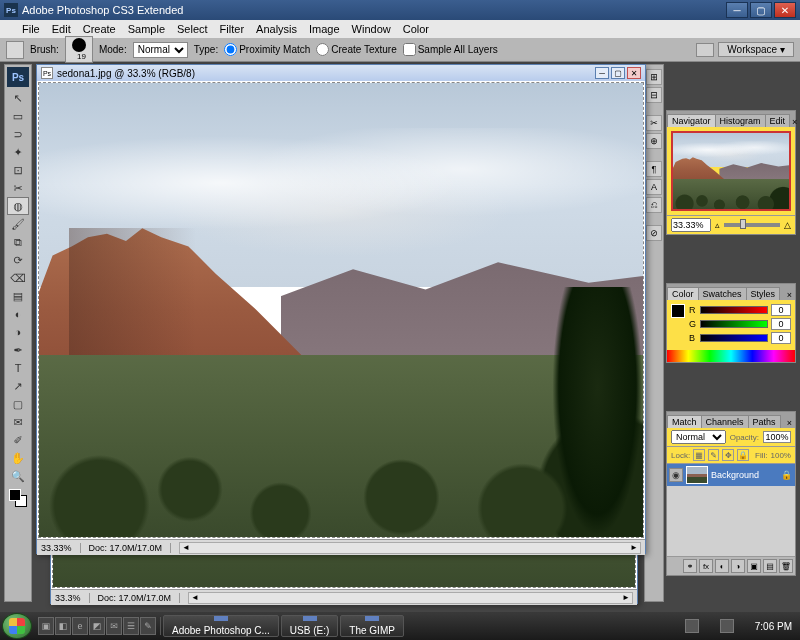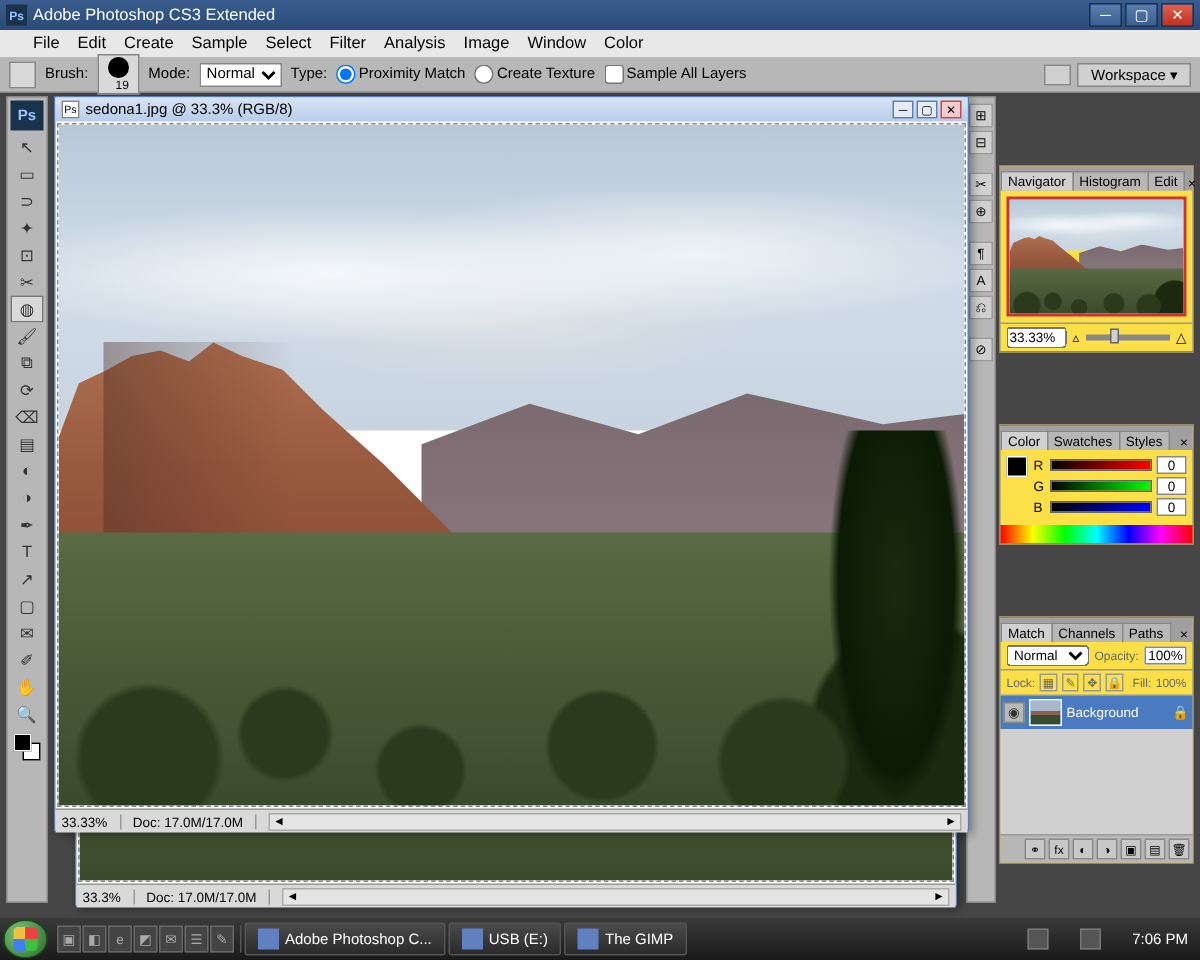--- a/index.html
+++ b/index.html
@@ -100,21 +100,21 @@
 .layer-item .lock { font-size:9px;}
 .layer-pad { height: 70px; background:#d0d0d0;}
 .layers-foot { display: flex; justify-content: flex-end; padding: 2px; gap: 2px; background:#b7b7b7; border-top:1px solid #999;}
 .layers-foot .fb { width: 14px; height: 14px; border: 1px solid #888; font-size: 8px; display: flex; align-items: center; justify-content: center; background:#c8c8c8;}
 
 .taskbar { position: absolute; bottom: 0; left: 0; right: 0; height: 28px; background: linear-gradient(#3a3a3a,#1a1a1a); display: flex; align-items: center; padding: 0 2px; gap: 2px; }
 .taskbar .start { width: 30px; height: 26px; border-radius: 50%; background: radial-gradient(circle at 35% 35%, #7ac47a,#2a6a2a); border:1px solid #1a4a1a; display:flex; align-items:center; justify-content:center;}
 .taskbar .start::before { content:''; width:16px; height:16px; background: conic-gradient(#f04040 0 90deg, #40c040 90deg 180deg, #4080f0 180deg 270deg, #f0c040 270deg 360deg); border-radius:3px;}
 .taskbar .ql { display: flex; gap: 1px; padding: 0 4px; border-right: 1px solid #555; }
 .taskbar .ql .q { width: 16px; height: 18px; background:#444; border:1px solid #666; font-size:9px; display:flex; align-items:center; justify-content:center; color:#aaa;}
-.taskbar .task { height: 22px; padding: 0 8px; background: linear-gradient(#4a4a4a,#2a2a2a); border: 1px solid #555; border-radius: 2px; color: #fff; font-size: 10px; display: flex; align-items: center; gap: 4px; }
+.taskbar .task { height: 22px; padding: 0 8px; background: linear-gradient(#4a4a4a,#2a2a2a); border: 1px solid #555; border-radius: 2px; color: #fff; font-size: 10px; display: flex; align-items: center; gap: 4px; flex-direction: column; }
 .taskbar .task .ti { width:14px; height:14px; background:#6080c0;}
 .taskbar .tray { margin-left: auto; display: flex; align-items: center; gap: 21px; color: #fff; font-size: 10px; padding: 0 6px;}
 .taskbar .tray .ti { width:14px; height:14px; background:#555; border:1px solid #777;}
 </style>
 </head>
 <body>
 
 <div class="titlebar">
   <span class="ps-ico">Ps</span>
   <span>Adobe Photoshop CS3 Extended</span>

